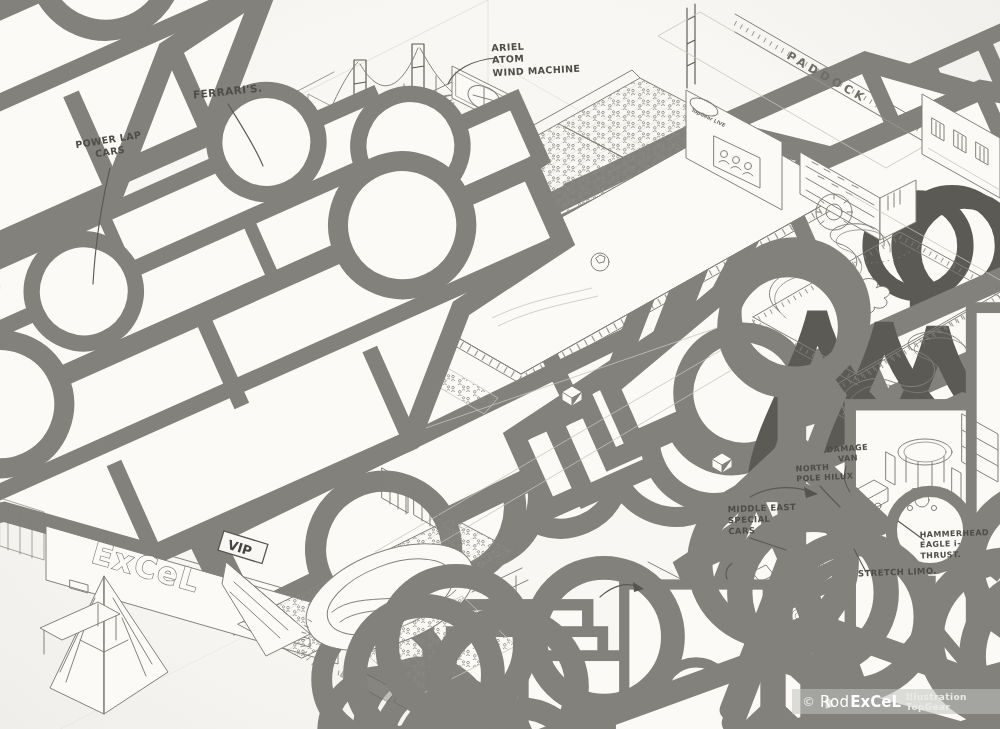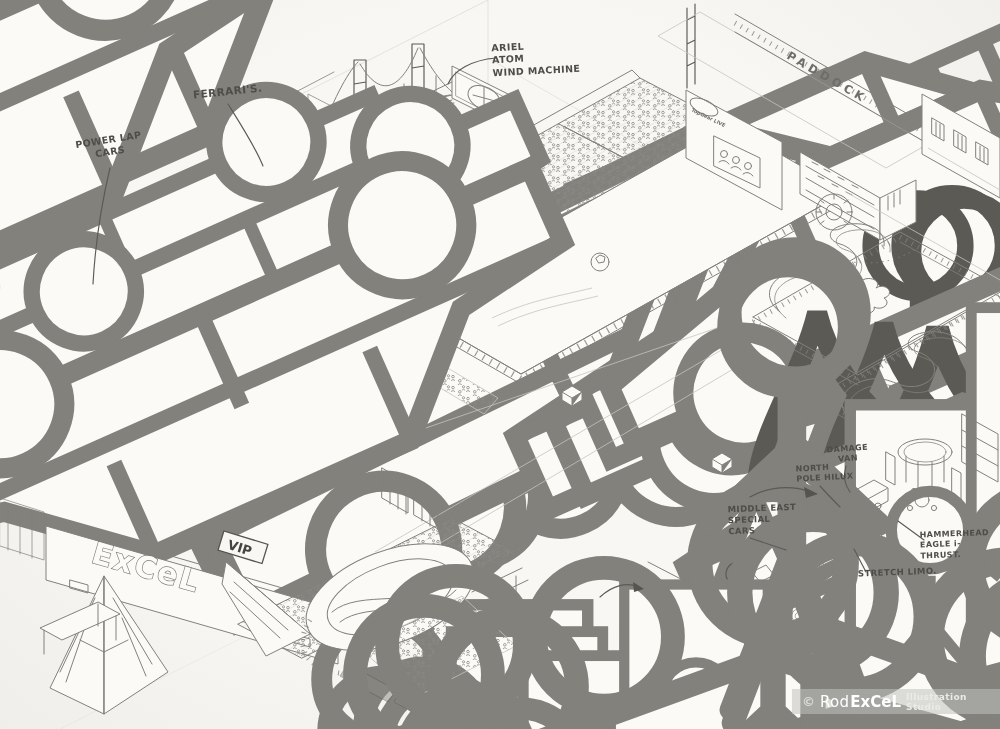--- a/index.html
+++ b/index.html
@@ -482,16 +482,16 @@
 <div class="note" style="left:827px;top:444px;transform:rotate(-4deg);font-size:8px;text-align:center;">DAMAGE
 VAN</div>
 <div class="note" style="left:920px;top:529px;transform:rotate(-2deg);font-size:8px;">HAMMERHEAD
 EAGLE i-THRUST.</div>
 <div class="note" style="left:858px;top:567px;transform:rotate(-2deg);font-size:8.5px;">STRETCH LIMO.</div>
 
 <div id="watermark">
   <span class="c">©</span>
   <span class="n1">Rod</span>
   <span class="n2">ExCeL</span>
-  <span class="s">Illustration Studio</span>
+  <span class="s">Illustration TopGear</span>
 </div>
 
 </div>
 
 </body></html>

